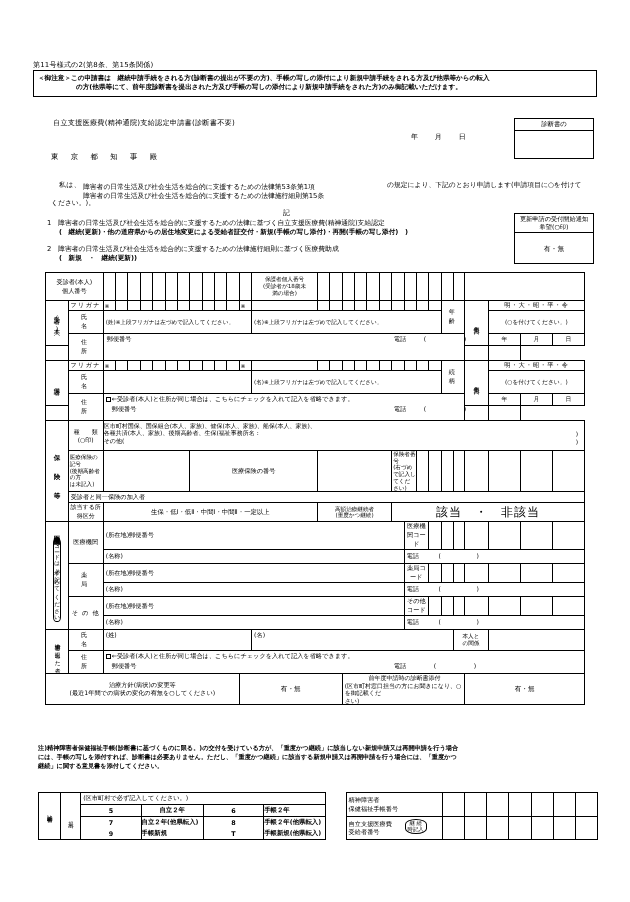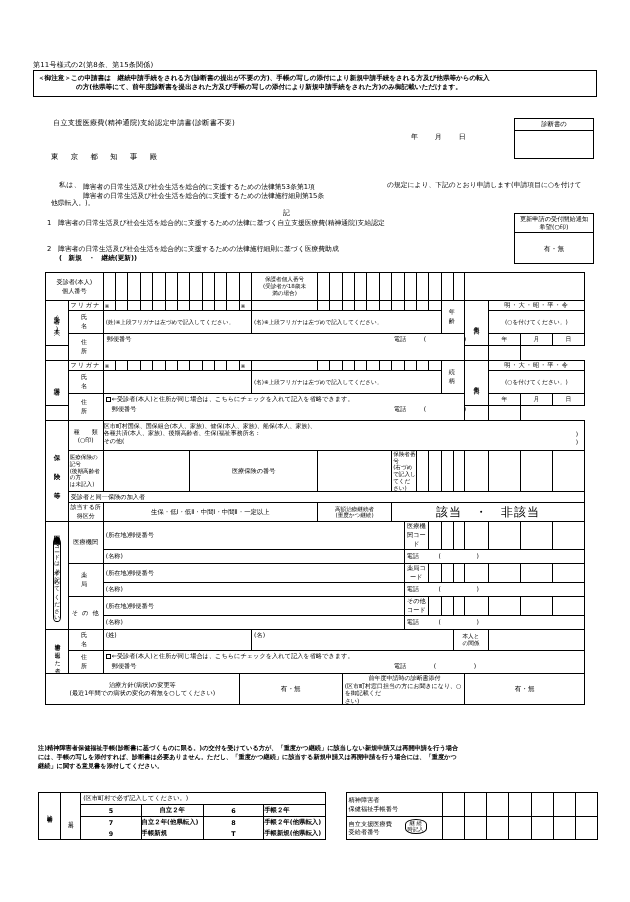--- a/index.html
+++ b/index.html
@@ -113,25 +113,26 @@
     </div>
     <div class="gov">東 京 都 知 事 殿</div>
 
     <div class="clause">
       <span class="watashi">私は、</span>
       <span class="law">
         <div>障害者の日常生活及び社会生活を総合的に支援するための法律第53条第1項</div>
         <div>障害者の日常生活及び社会生活を総合的に支援するための法律施行細則第15条</div>
       </span>
       <span class="tail" style="left:300px;margin-left:36px;">の規定により、下記のとおり申請します(申請項目に○を付けて</span>
-      <span class="tail2">他県転入。)。</span>
+      <span class="tail2">ください。)。</span>
     </div>
 
     <div class="ki">記</div>
     <div class="item1">1　障害者の日常生活及び社会生活を総合的に支援するための法律に基づく自立支援医療費(精神通院)支給認定</div>
+    <div class="item1b">(　継続(更新)・他の道府県からの居住地変更による受給者証交付・新規(手帳の写し添付)・再開(手帳の写し添付)　)</div>
     <div class="item2">2　障害者の日常生活及び社会生活を総合的に支援するための法律施行細則に基づく医療費助成</div>
     <div class="item2b">(　新規　・　継続(更新))</div>
 
     <div class="stampbox">
       <div class="cap">診断書の</div>
       <div class="body"></div>
     </div>
 
     <div class="renewbox">
       <div class="cap">更新申請の受付開始通知<br>希望(○印)</div>

